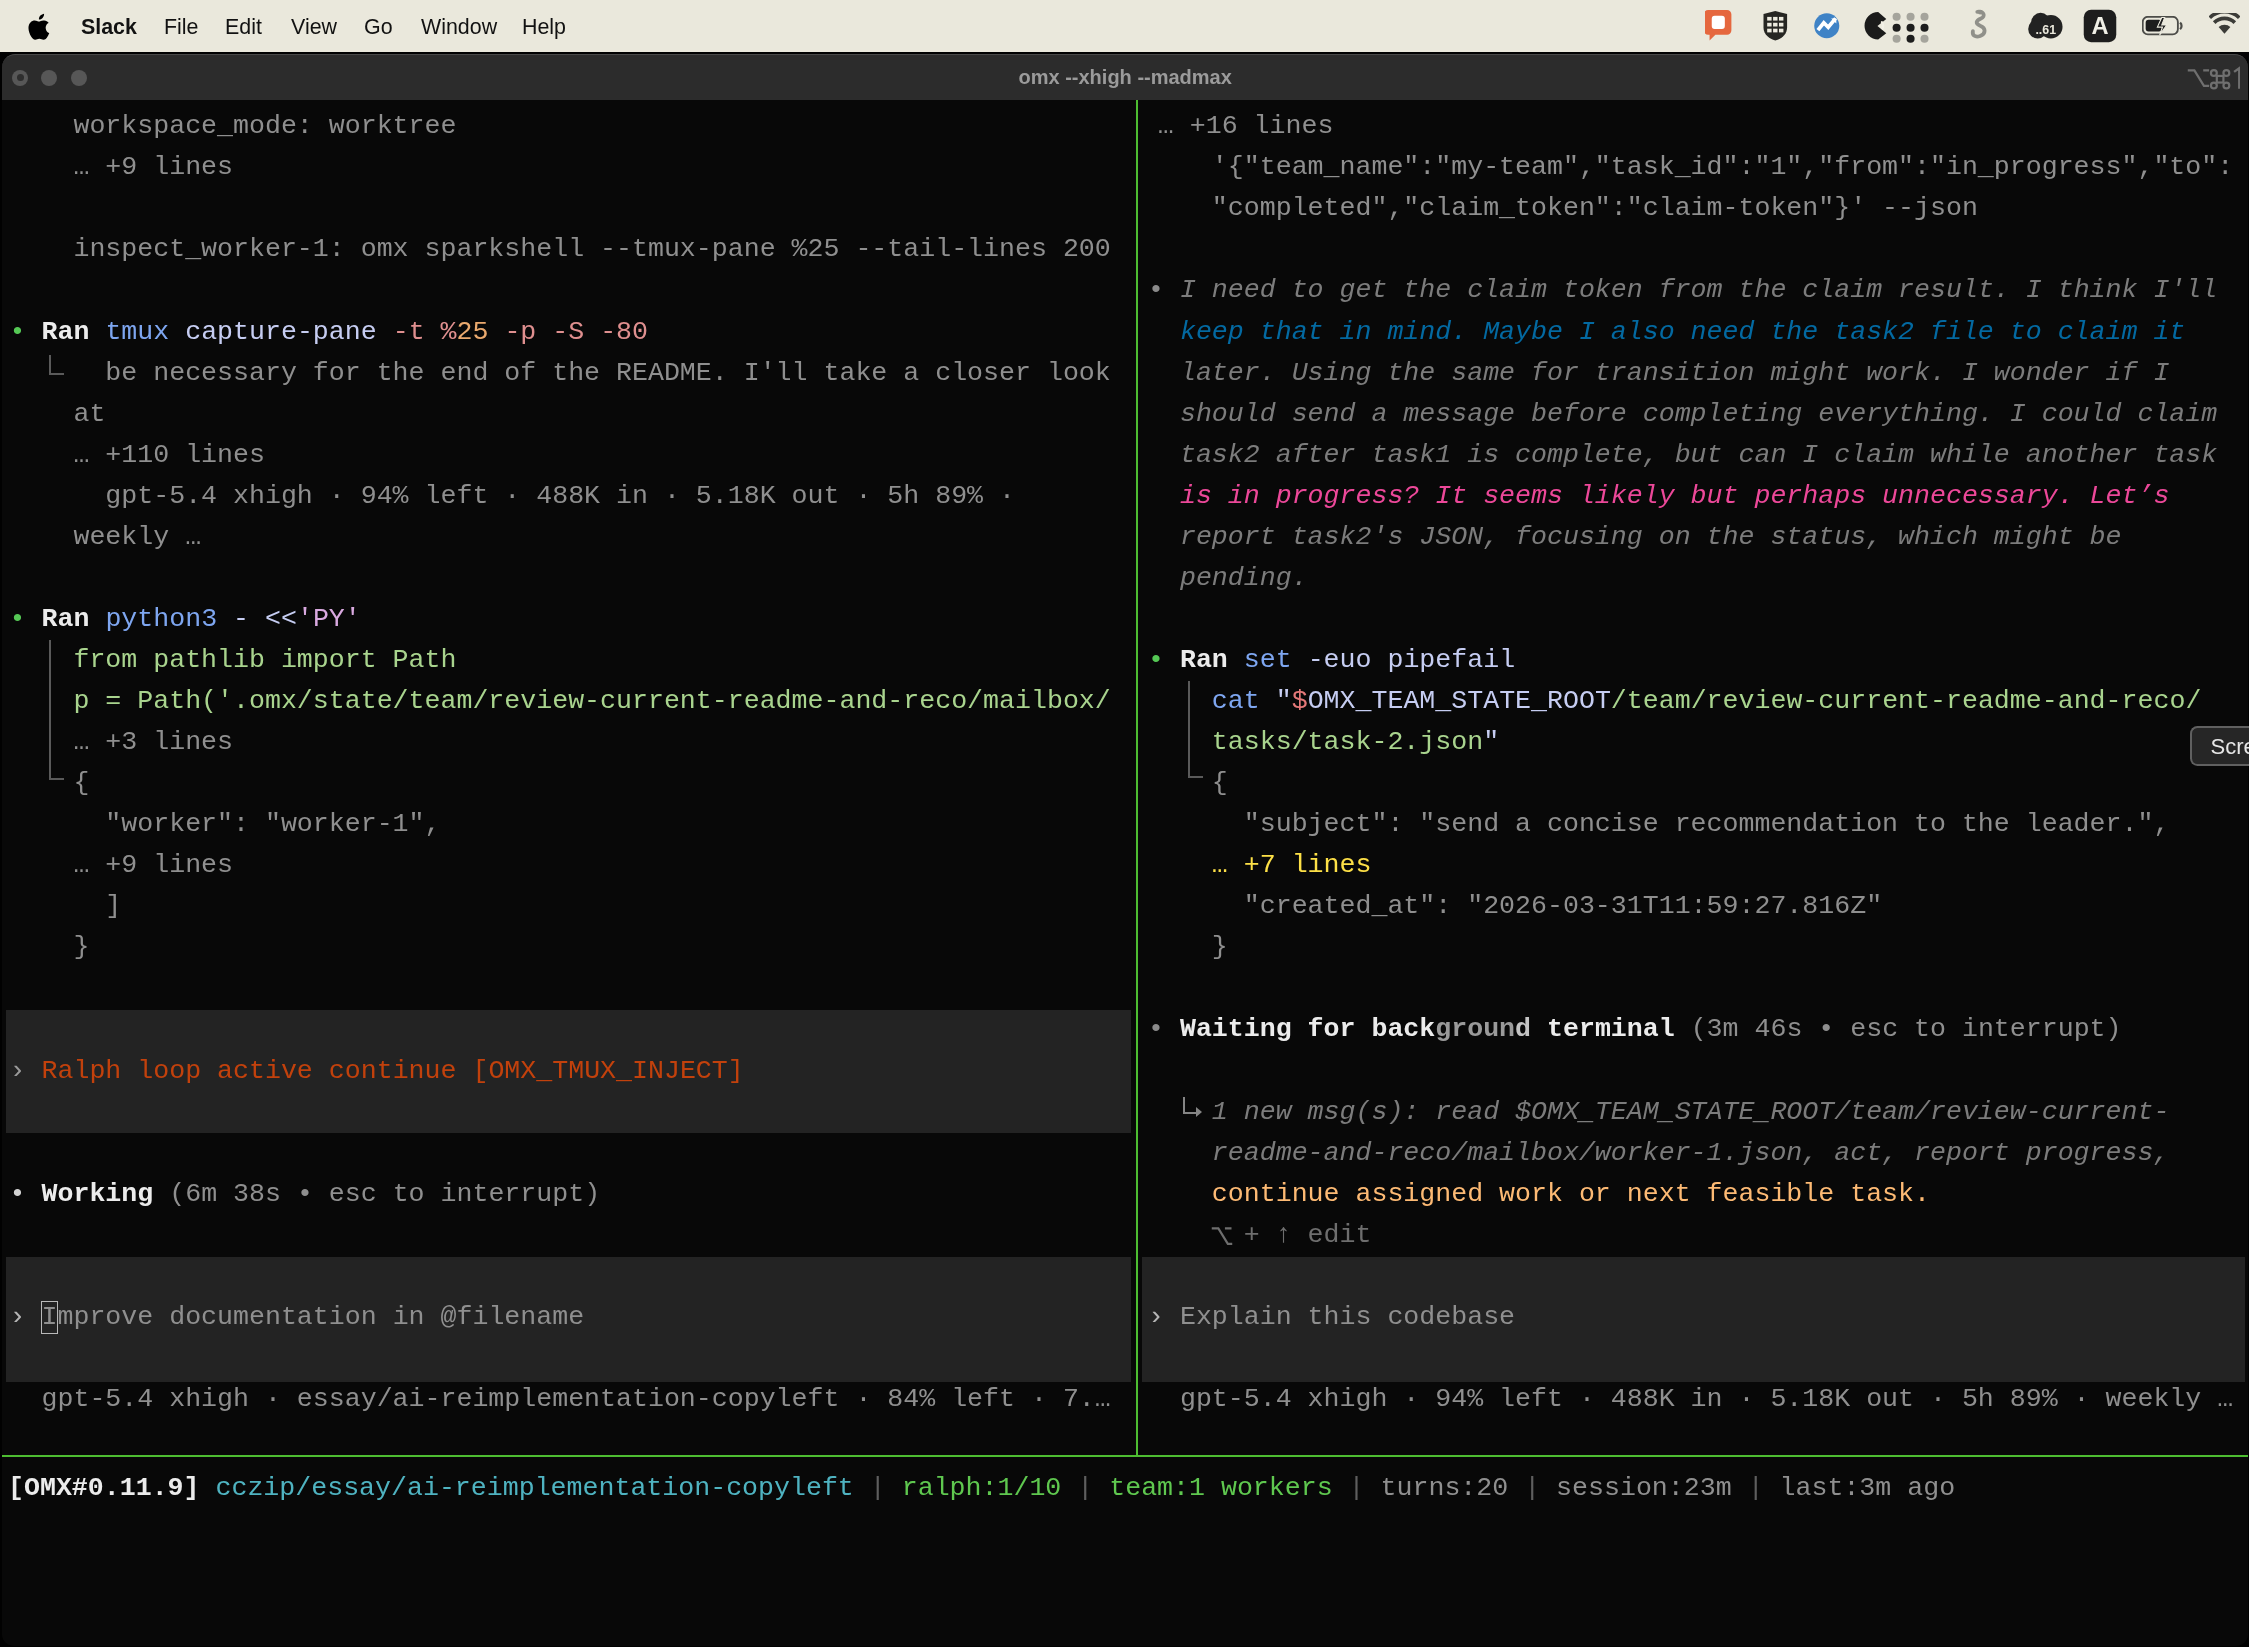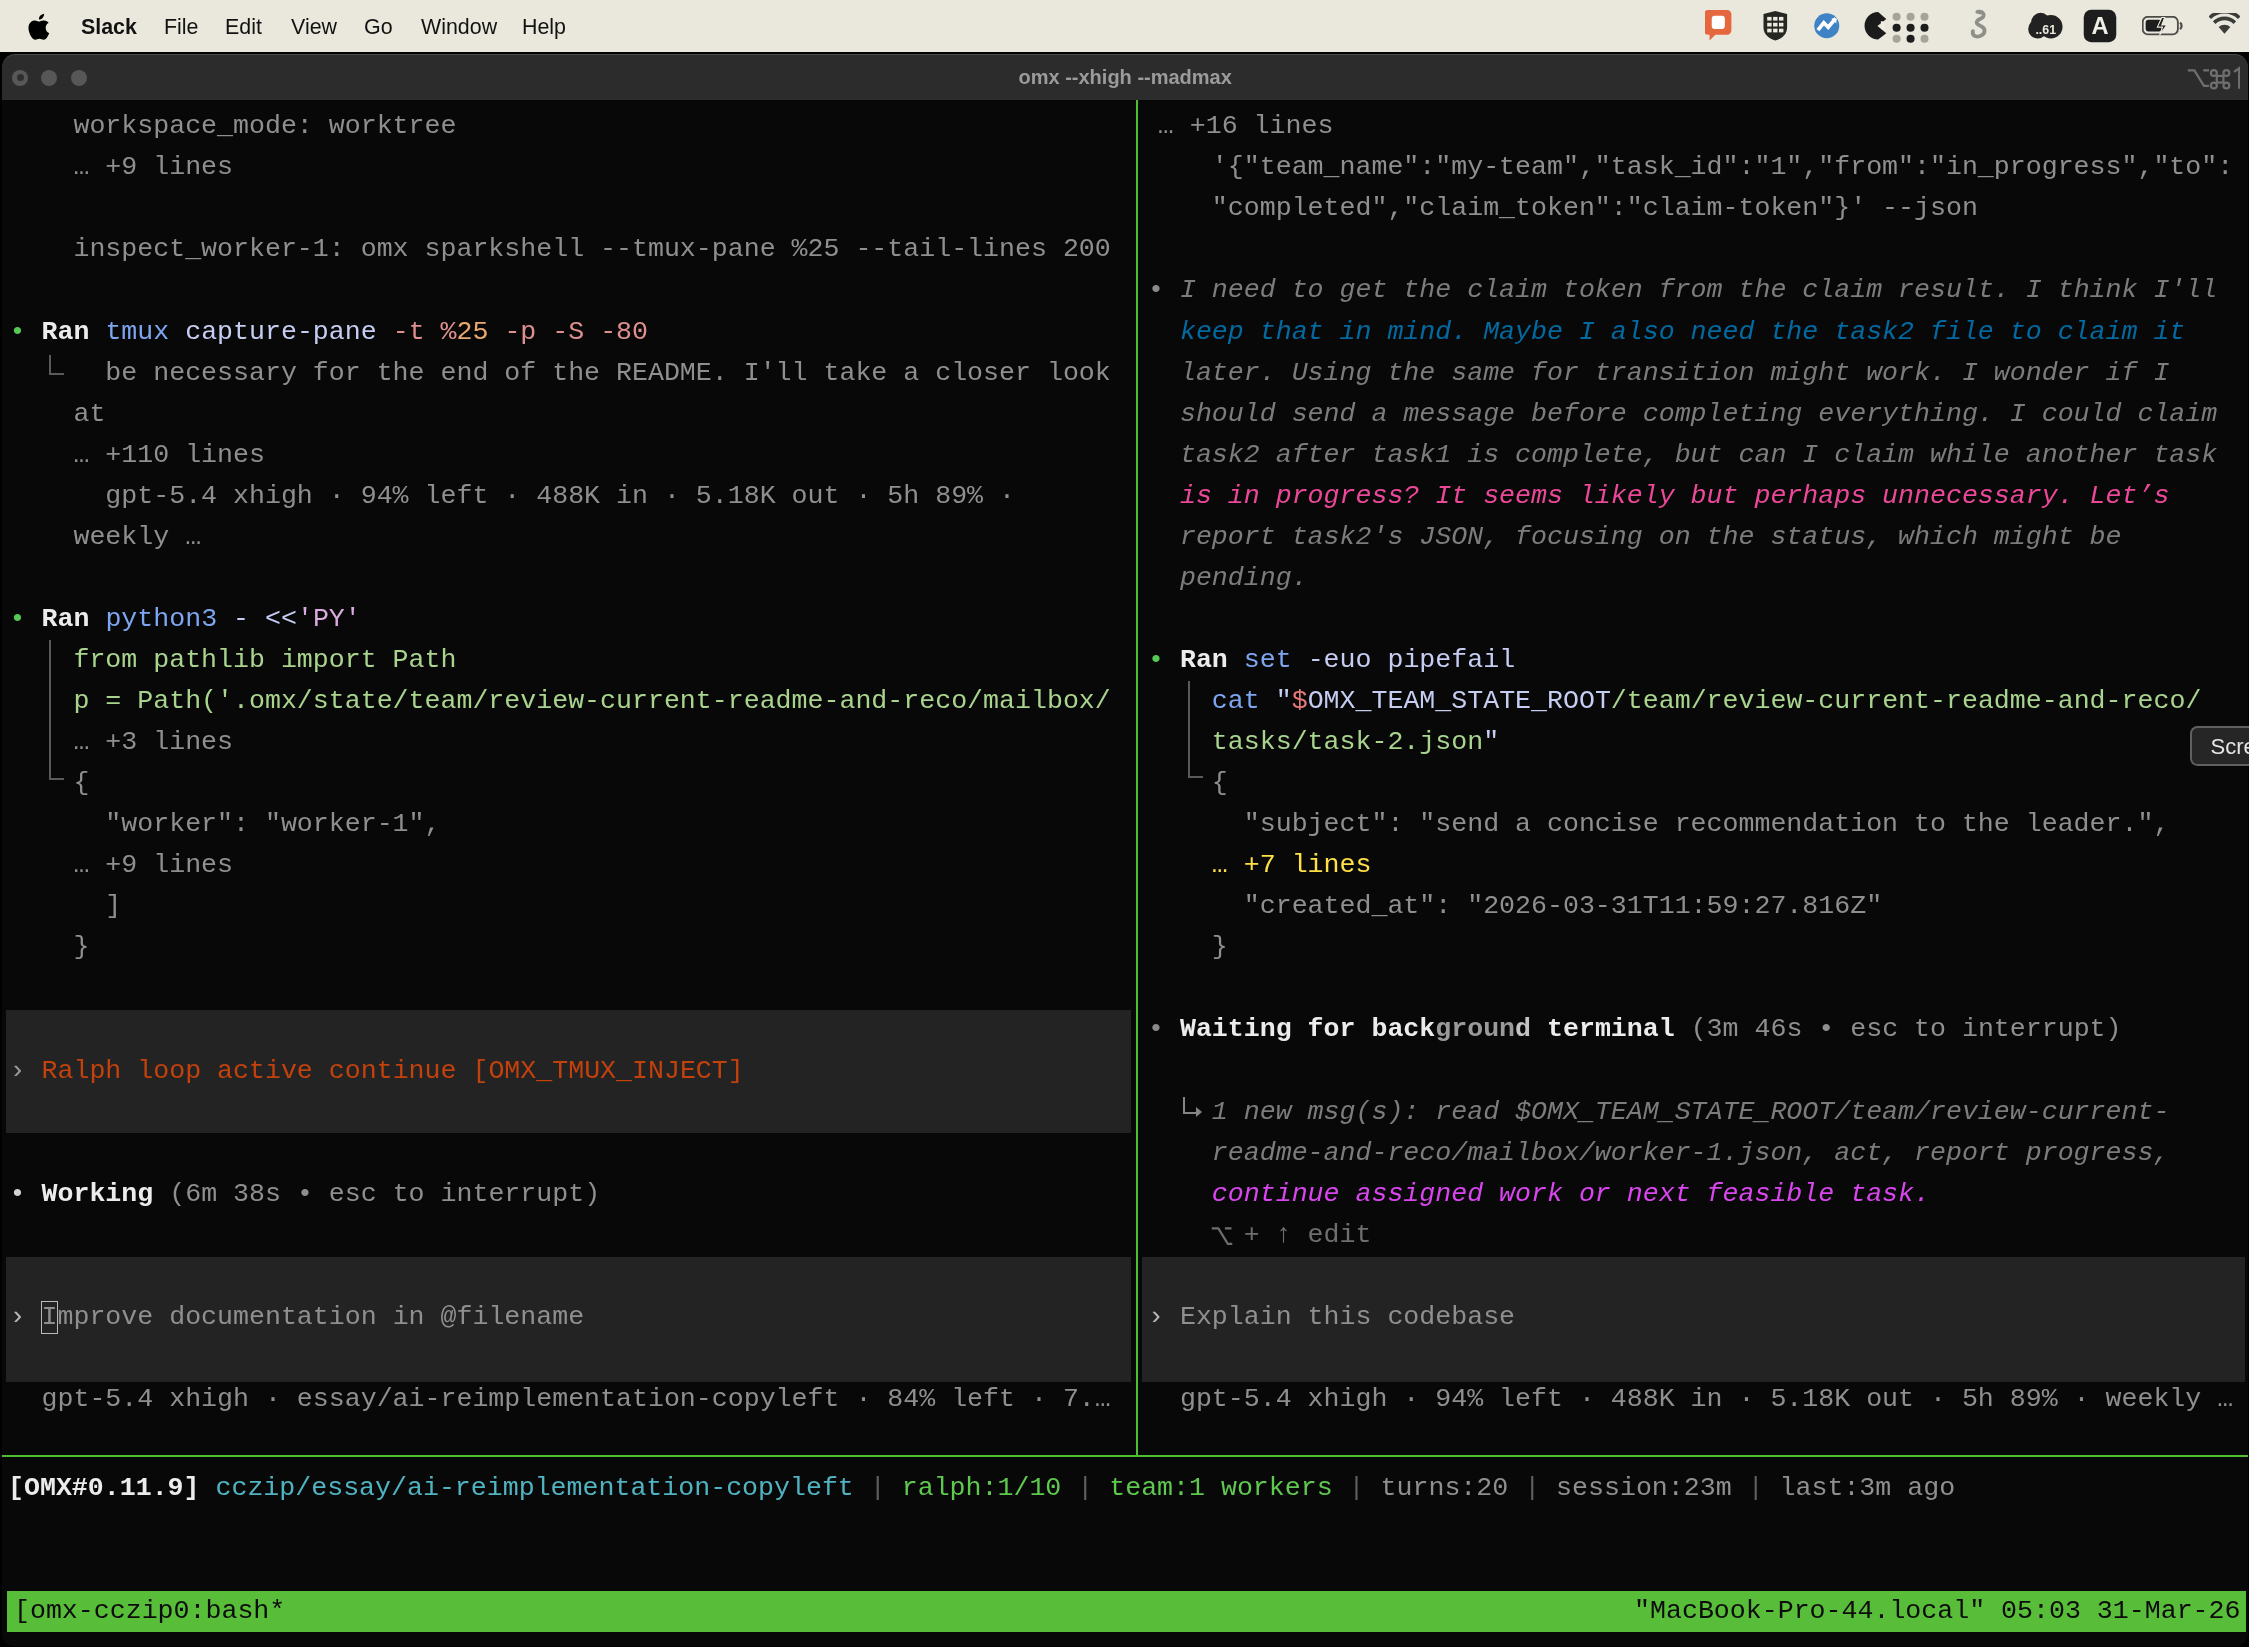--- a/index.html
+++ b/index.html
@@ -174,30 +174,26 @@
 <div class="l" style="left:1148px;top:681px"><span style="color:#8f8f8f">    </span><span style="color:#7ea6f0">cat</span><span style="color:#8f8f8f"> </span><span style="color:#c6cdf2">"</span><span style="color:#e57979">$</span><span style="color:#c6cdf2">OMX_TEAM_STATE_ROOT</span><span style="color:#a9d48e">/team/review-current-readme-and-reco/</span></div>
 <div class="l" style="left:1148px;top:722px"><span style="color:#8f8f8f">    </span><span style="color:#a9d48e">tasks/task-2.json</span><span style="color:#c6cdf2">"</span></div>
 <div class="l" style="left:1148px;top:763px"><span style="color:#8f8f8f">    {</span></div>
 <div class="l" style="left:1148px;top:804px"><span style="color:#8f8f8f">      "subject": "send a concise recommendation to the leader.",</span></div>
 <div class="l" style="left:1148px;top:845px"><span style="color:#fde047">    … +7 lines</span></div>
 <div class="l" style="left:1148px;top:886px"><span style="color:#8f8f8f">      "created_at": "2026-03-31T11:59:27.816Z"</span></div>
 <div class="l" style="left:1148px;top:927px"><span style="color:#8f8f8f">    }</span></div>
 <div class="l" style="left:1148px;top:1009px"><span style="color:#8a8a8a">•</span><span style="color:#8f8f8f"> </span><span style="color:#ececec;font-weight:bold">Waiting for back</span><span style="color:#9a9a9a;font-weight:bold">groun</span><span style="color:#c4c4c4;font-weight:bold">d</span><span style="color:#ececec;font-weight:bold"> terminal</span><span style="color:#8f8f8f"> (3m 46s • esc to interrupt)</span></div>
 <div class="l" style="left:1148px;top:1092px"><span style="color:#7c7c7c;font-style:italic">    1 new msg(s): read $OMX_TEAM_STATE_ROOT/team/review-current-</span></div>
 <div class="l" style="left:1148px;top:1133px"><span style="color:#7c7c7c;font-style:italic">    readme-and-reco/mailbox/worker-1.json, act, report progress,</span></div>
-<div class="l" style="left:1148px;top:1174px"><span style="color:#d946ef;font-style:italic">    continue assigned work or next feasible task.</span></div>
+<div class="l" style="left:1148px;top:1174px"><span style="color:#fdba74;">    continue assigned work or next feasible task.</span></div>
 <div class="l" style="left:1148px;top:1215px"><span style="color:#6e6e6e">      + </span><span style="color:#6e6e6e">↑</span><span style="color:#6e6e6e"> edit</span></div>
 <div class="l" style="left:1148px;top:1297px"><span style="color:#b5b5b5">›</span><span style="color:#8f8f8f"> </span><span style="color:#8f8f8f">Explain this codebase</span></div>
 <div class="l" style="left:1148px;top:1379px"><span style="color:#8f8f8f">  gpt-5.4 xhigh · 94% left · 488K in · 5.18K out · 5h 89% · weekly …</span></div>
 
 <svg width="22" height="19" viewBox="0 0 30 26" style="position:absolute;left:1211px;top:1227px">
  <g stroke="#6e6e6e" stroke-width="3" fill="none">
         <path d="M1 2 h9 l13 21 h6 M19 2 h9"></path>
       </g>
 </svg>
 <div id="cursor"></div>
 <div id="tooltip">Scre</div>
 <div class="l" style="left:8px;top:1468px"><span style="color:#ececec;font-weight:bold">[OMX#0.11.9]</span><span style="color:#4fb3c1"> cczip/essay/ai-reimplementation-copyleft</span><span style="color:#5e5e5e"> | </span><span style="color:#5fc84f">ralph:1/10</span><span style="color:#5e5e5e"> | </span><span style="color:#5fc84f">team:1 workers</span><span style="color:#5e5e5e"> | </span><span style="color:#8f8f8f">turns:20</span><span style="color:#5e5e5e"> | </span><span style="color:#8f8f8f">session:23m</span><span style="color:#5e5e5e"> | </span><span style="color:#8f8f8f">last:3m ago</span></div>
-<div id="tmuxbar">
- <div class="l" style="left:6.6px;top:0">[omx-cczip0:bash*</div>
- <div class="l" style="right:5.9px;top:0">"MacBook-Pro-44.local" 05:03 31-Mar-26</div>
-</div>
 </div>
 
 </body></html>

